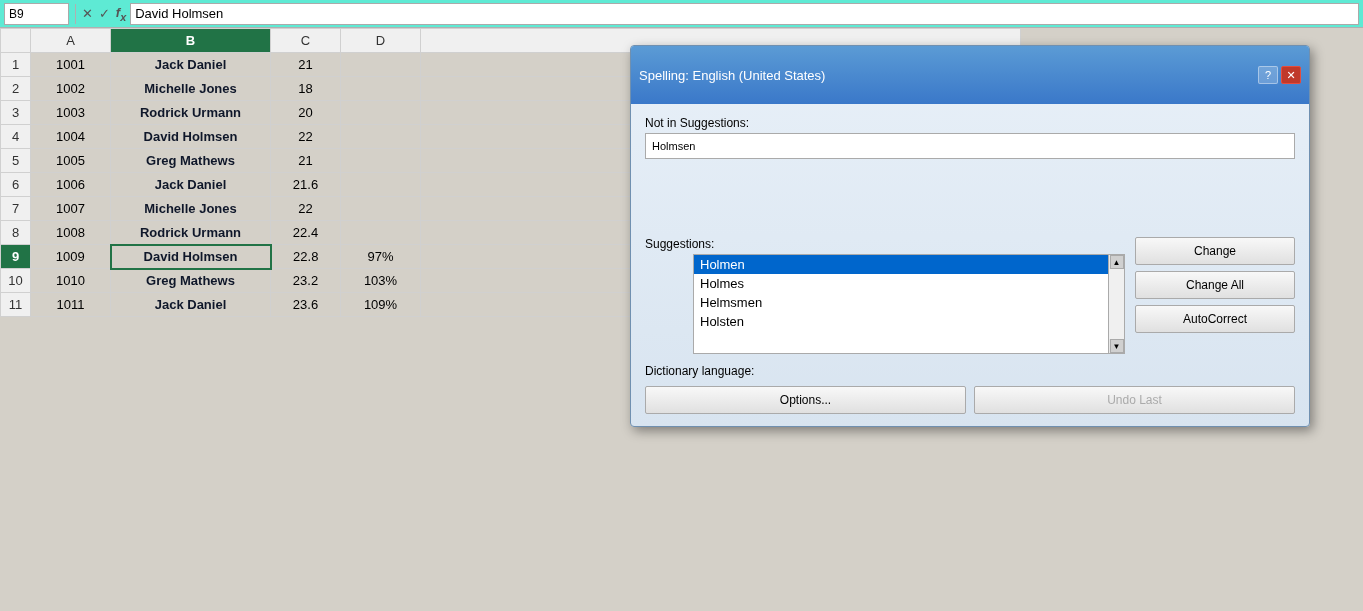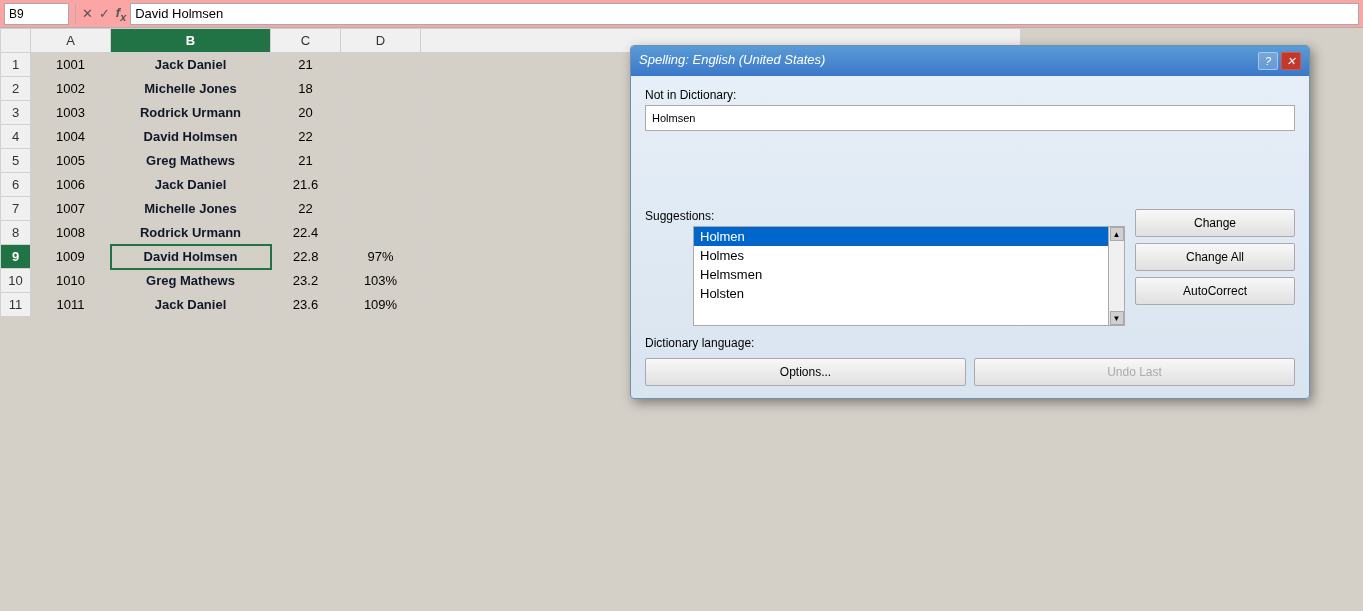--- a/index.html
+++ b/index.html
@@ -11,21 +11,21 @@
       height: 611px;
       overflow: hidden;
       position: relative;
     }
 
     
     .formula-bar {
       display: flex;
       align-items: center;
       height: 28px;
-      background: #fca5a5;
+      background: #5eead4;
       border-bottom: 1px solid #b0b0b0;
       padding: 0 4px;
       gap: 4px;
     }
     .cell-ref-box {
       width: 65px;
       height: 22px;
       border: 1px solid #aaa;
       background: #fff;
       display: flex;
@@ -126,25 +126,24 @@
       left: 10px;
       width: 680px;
       background: linear-gradient(to bottom, #e8f0f8, #d8e4f0);
       border: 1px solid #7090b0;
       border-radius: 4px;
       box-shadow: 3px 4px 12px rgba(0,0,0,0.4);
     }
     .dialog-titlebar {
       background: linear-gradient(to bottom, #5b9bd5, #3a78c9);
       border-radius: 3px 3px 0 0;
-      padding: 6px 8px;
-      display: flex;
-      align-items: flex-start;
+      padding: 20px 8px;
+      display: flex;
+      align-items: center;
       justify-content: space-between;
-      font-style: italic;
     }
     .dialog-title {
       color: #fff;
       font-size: 13px;
       font-weight: normal;
     }
     .dialog-controls {
       display: flex;
       gap: 3px;
     }
@@ -427,21 +426,21 @@
     <div class="dialog-titlebar">
       <span class="dialog-title">Spelling: English (United States)</span>
       <div class="dialog-controls">
         <div class="title-btn help">?</div>
         <div class="title-btn close">✕</div>
       </div>
     </div>
     <div class="dialog-body">
       <div class="dialog-row">
         <div class="dialog-left">
-          <div class="field-label">Not in Dictionary:</div>
+          <div class="field-label">Not in Suggestions:</div>
           <div class="not-in-dict-area">
             <input class="not-in-dict-input" type="text" value="Holmsen" style="">
           </div>
         </div>
       </div>
 
       <div class="dialog-row">
         <div class="dialog-left">
           <div class="field-label">Suggestions:</div>
           <div style="position:relative; height: 100px; padding-left: 48px;">

